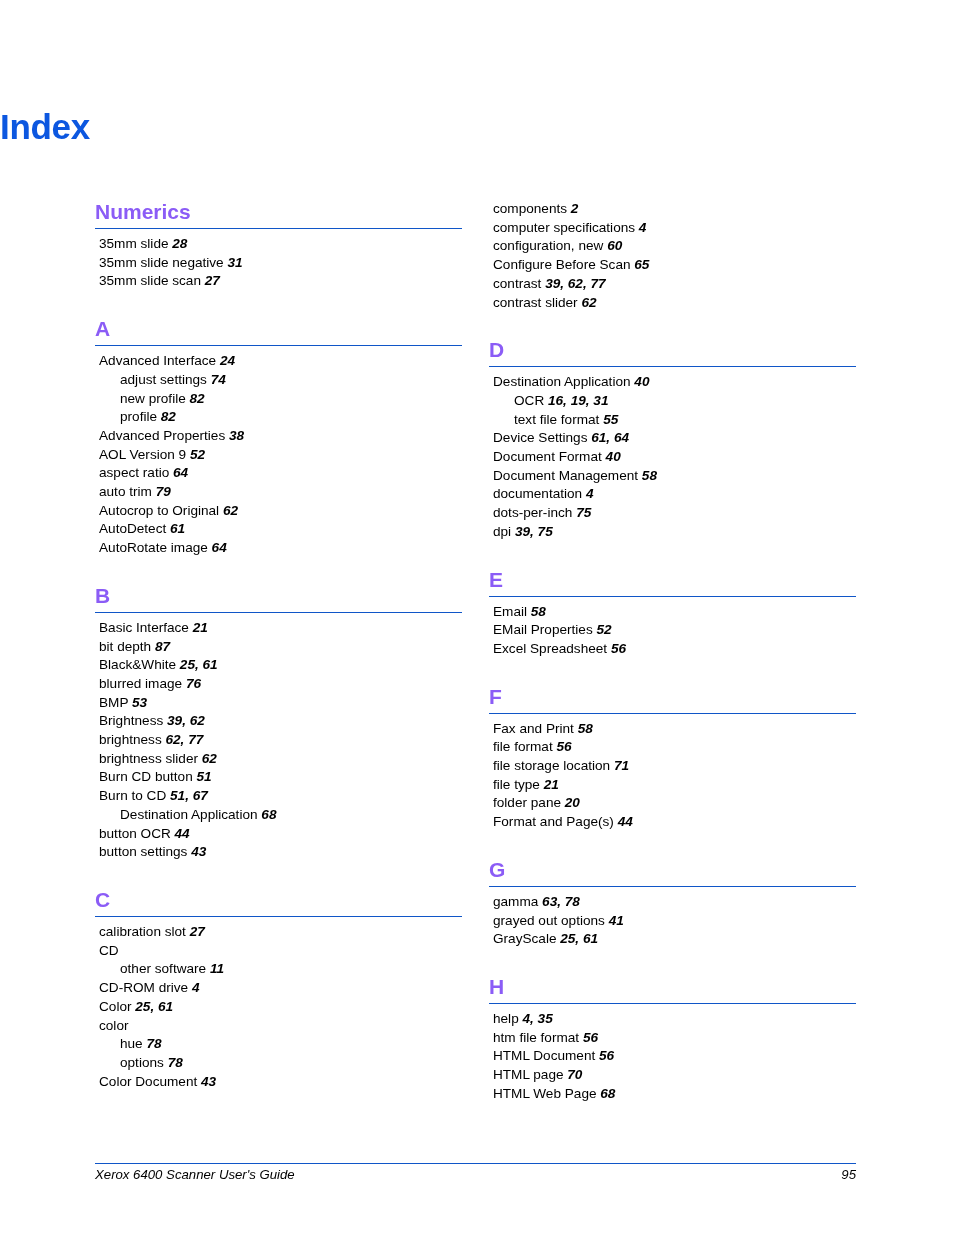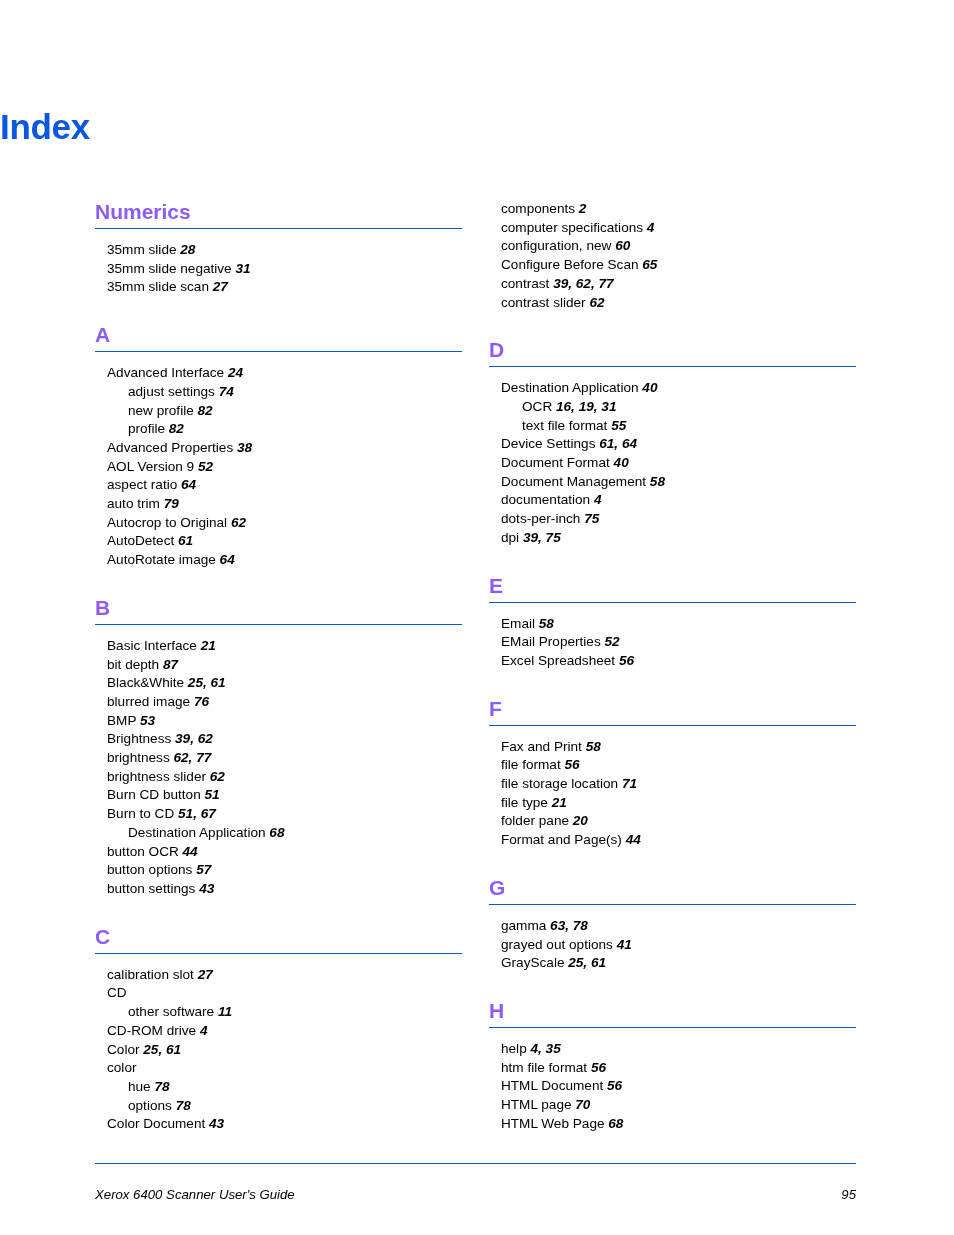--- a/index.html
+++ b/index.html
@@ -65,21 +65,21 @@
   }
   .section-rule {
     height: 0;
     border-top: 1.6px solid #1056C8;
     margin: 0 0 6px 0;
     width: 100%;
   }
   
   .section.continuation .entries { margin-top: 0; }
 
-  .entries { margin: 12px; padding: 0; list-style: none; }
+  .entries { margin: 4px; padding: 0; list-style: none; }
 
   .entry {
     font-size: 13.6px;
     line-height: 18.7px;
     color: #000000;
     white-space: nowrap;
   }
   .entry.sub { padding-left: 21px; }
 
   .entry .term { font-style: normal; font-weight: normal; }
@@ -97,21 +97,21 @@
   }
   .footer-rule {
     height: 0;
     border-top: 1.6px solid #1056C8;
     width: 100%;
   }
   .footer-row {
     display: flex;
     justify-content: space-between;
     align-items: flex-end;
-    margin-top: 23px;
+    margin-top: 3px;
   }
   .footer-text {
     font-size: 13.2px;
     font-style: italic;
     color: #000000;
     line-height: 16px;
   }
   .footer-page {
     font-size: 13.2px;
     font-style: italic;
@@ -163,21 +163,20 @@
             <li class="entry"><span class="term">Black&amp;White</span> <span class="pages">25, 61</span></li>
             <li class="entry"><span class="term">blurred image</span> <span class="pages">76</span></li>
             <li class="entry"><span class="term">BMP</span> <span class="pages">53</span></li>
             <li class="entry"><span class="term">Brightness</span> <span class="pages">39, 62</span></li>
             <li class="entry"><span class="term">brightness</span> <span class="pages">62, 77</span></li>
             <li class="entry"><span class="term">brightness slider</span> <span class="pages">62</span></li>
             <li class="entry"><span class="term">Burn CD button</span> <span class="pages">51</span></li>
             <li class="entry"><span class="term">Burn to CD</span> <span class="pages">51, 67</span></li>
             <li class="entry sub"><span class="term">Destination Application</span> <span class="pages">68</span></li>
             <li class="entry"><span class="term">button OCR</span> <span class="pages">44</span></li>
-            <li class="entry"><span class="term">button options</span> <span class="pages">57</span></li>
             <li class="entry"><span class="term">button settings</span> <span class="pages">43</span></li>
           </ul>
         </div>
         <div class="section">
           <div class="section-letter">C</div>
           <div class="section-rule"></div>
           <ul class="entries">
             <li class="entry"><span class="term">calibration slot</span> <span class="pages">27</span></li>
             <li class="entry"><span class="term">CD</span></li>
             <li class="entry sub"><span class="term">other software</span> <span class="pages">11</span></li>

